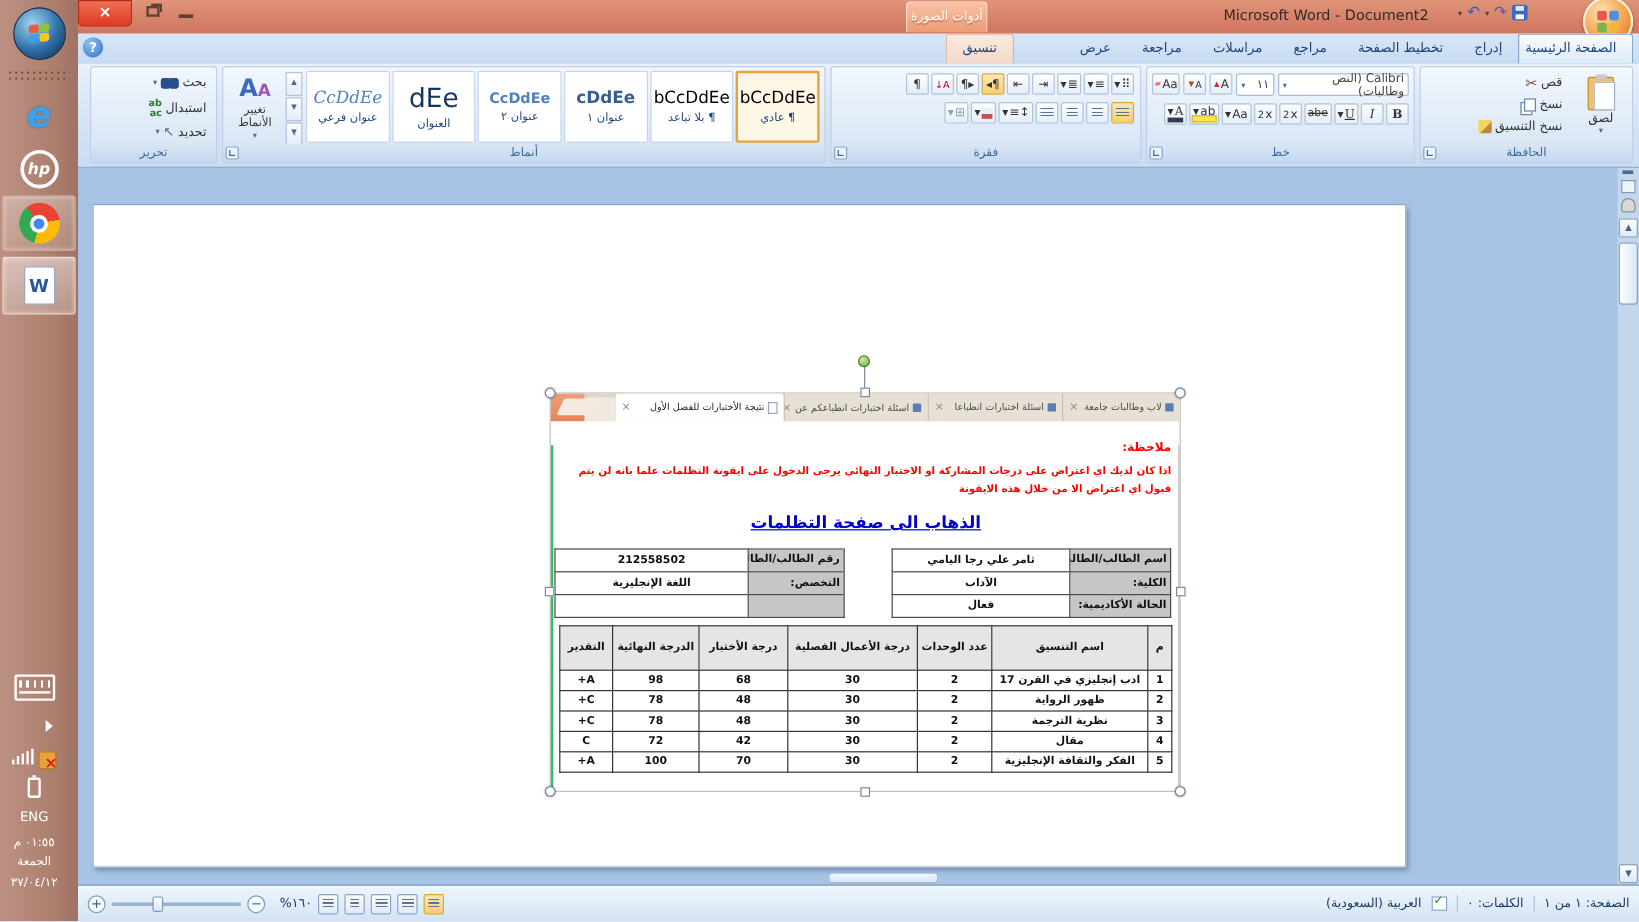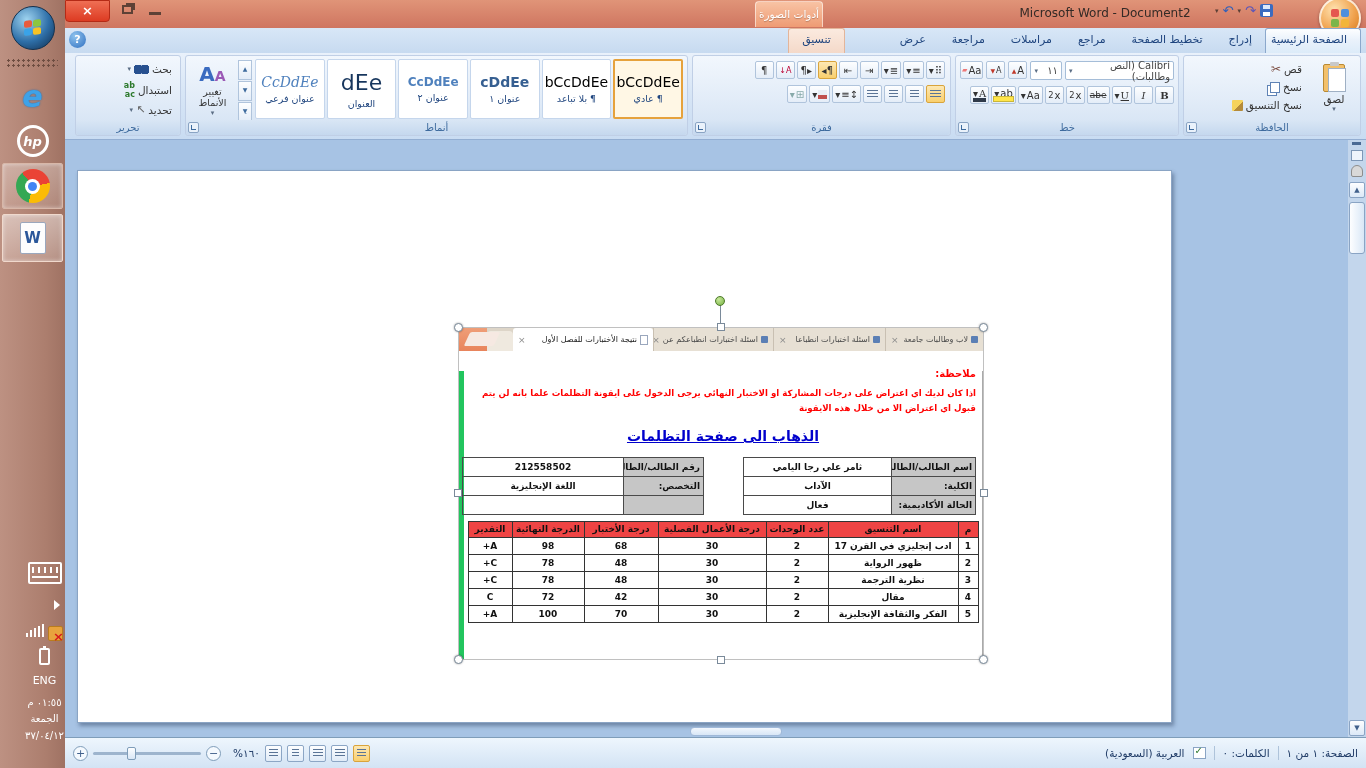--- a/index.html
+++ b/index.html
@@ -21,21 +21,21 @@
   .tkbtn{position:absolute;left:2px;width:61px;border:1px solid #d8b7a8;border-radius:2px;background:linear-gradient(rgba(255,255,255,.30),rgba(255,255,255,.12));box-shadow:inset 0 0 4px rgba(255,255,255,.5);display:flex;align-items:center;justify-content:center}
   .ie-e{font-size:30px;font-weight:bold;font-style:italic;color:#3fa2e8;text-shadow:0 0 2px #1d6fb8}
   .hp-circle{width:32px;height:32px;border-radius:50%;border:3px solid #fff;display:flex;align-items:center;justify-content:center;color:#fff;font-weight:bold;font-style:italic;font-size:13px}
   .chrome{width:34px;height:34px;border-radius:50%;
      background:conic-gradient(from -40deg,#ea4335 0 120deg,#fbbc05 120deg 235deg,#34a853 235deg 360deg);
      display:flex;align-items:center;justify-content:center}
   .chrome i{width:15px;height:15px;border-radius:50%;background:#fff;display:flex;align-items:center;justify-content:center}
   .chrome i b{width:9px;height:9px;border-radius:50%;background:#4285f4}
   .wdoc{width:26px;height:32px;background:#fdfdfd;border:1px solid #9aa7bd;border-radius:2px;position:relative;display:flex;align-items:center;justify-content:center}
   .wdoc span{color:#2b579a;font-weight:bold;font-size:15px}
-  .tray{position:absolute;left:16px;width:57px;color:#fff;text-align:center}
+  .tray{position:absolute;left:0;width:57px;color:#fff;text-align:center}
   .kbd{width:34px;height:22px;border:2px solid #fff;border-radius:2px;background:
        linear-gradient(#fff 0 0) 2px 12px/26px 2px no-repeat,
        repeating-linear-gradient(90deg,#fff 0 2px,transparent 2px 6px) 2px 3px/26px 6px no-repeat}
   .tri{width:0;height:0;border-left:6px solid #fff;border-top:5px solid transparent;border-bottom:5px solid transparent;margin-left:38px}
   .bars{display:inline-block;width:18px;height:13px;background:
      linear-gradient(#fff 0 0) 0 100%/2px 4px no-repeat,
      linear-gradient(#fff 0 0) 4px 100%/2px 7px no-repeat,
      linear-gradient(#fff 0 0) 8px 100%/2px 9px no-repeat,
      linear-gradient(#fff 0 0) 12px 100%/2px 11px no-repeat,
      linear-gradient(#fff 0 0) 16px 100%/2px 13px no-repeat}
@@ -149,33 +149,33 @@
   .btab .fav{width:7px;height:7px;background:#5b7fb5;border-radius:1px;flex:none}
   .btab.active{background:#fff;border-radius:3px 3px 0 0;border-left:none;color:#222}
   .pgfav{width:8px;height:10px;background:#fff;border:1px solid #9aa7bd;flex:none}
   .borange{flex:1;background:linear-gradient(#ef9e78,#e8845c);position:relative}
   .borange i{position:absolute;left:8px;top:4px;width:30px;height:14px;background:#f6e9e2;transform:skewX(-25deg);border-radius:2px}
   .bstub{width:26px;background:#efe9df;border-radius:4px 4px 0 0;margin-top:3px}
   .burl{position:absolute;left:0;right:0;top:23px;height:20px;background:#fff;border-bottom:1px solid #d0d0d0;text-align:right;direction:ltr;font-size:9.5px;line-height:19px;padding:0 5px}
   .u-s{color:#0b8043;font-weight:bold}
   .u-h{color:#202124;font-weight:bold}
   .u-p{color:#5f6368}
-  .bcontent{position:absolute;left:0;right:0;top:43px;bottom:0;border-left:5px solid #22c55e;border-right:1px solid #aaa;direction:rtl}
+  .bcontent{position:absolute;left:0;right:0;top:43px;bottom:0;border-left:2px solid #22c55e;border-right:1px solid #aaa;direction:rtl}
   .ntitle{color:#f00;font-weight:bold;font-size:10px;padding:0 6px;margin-top:-3px}
   .ntext{color:#f00;font-weight:bold;font-size:8.6px;padding:0 6px;margin-top:7px;text-align:right;line-height:1.8}
   .nlink{color:#0000cc;font-weight:bold;font-size:14px;text-decoration:underline;text-align:center;margin-top:11px}
   table.stu{border-collapse:collapse;margin:13px 6px 0;width:514px;table-layout:fixed}
   table.stu td{border:1px solid #4a4a4a;height:19px;font-size:9px;font-weight:bold;color:#111;padding:0 3px;text-align:center;overflow:hidden;white-space:nowrap}
   table.stu td.lbl{background:#c6c6c6;text-align:right}
   table.stu td.gap{border:none;background:#fff}
   table.stu tr:first-child td.gap,table.stu tr:nth-child(2) td.gap{border-left:1px solid #4a4a4a;border-right:1px solid #4a4a4a}
   .gtitle{text-align:center;font-size:10.5px;font-weight:bold;color:#111;margin-top:15px}
   table.grd{border-collapse:collapse;margin:6px auto 0;table-layout:fixed}
   table.grd th,table.grd td{border:1px solid #333;font-size:9px;font-weight:bold;color:#111;height:17px;text-align:center;padding:0 2px;overflow:hidden;white-space:nowrap}
-  table.grd th{background:#ef4444;height:16px}
+  table.grd th{background:#e5e5e5;height:37px}
   
   .hndl{position:absolute;background:#fff;border:1px solid #7a8a9a;z-index:5}
   .hndl.circ{width:9px;height:9px;border-radius:50%;box-shadow:0 0 2px rgba(0,0,0,.4)}
   .hndl.sq{width:8px;height:8px}
   .rot{position:absolute;width:10px;height:10px;border-radius:50%;background:radial-gradient(circle at 35% 30%,#c7e89a,#76b243);border:1px solid #4d7a2a;z-index:5}
   .rotstem{position:absolute;width:1px;background:#7a8a9a;z-index:4}
 
   
   .statusbar{position:absolute;left:0;right:0;bottom:0;height:31px;background:linear-gradient(#eef6fd,#d3e3f4);border-top:1px solid #7f9db9}
   .sb-right{position:absolute;right:8px;top:0;height:100%;display:flex;direction:rtl;align-items:center;gap:8px;font-size:10.5px;color:#1f3b66}

